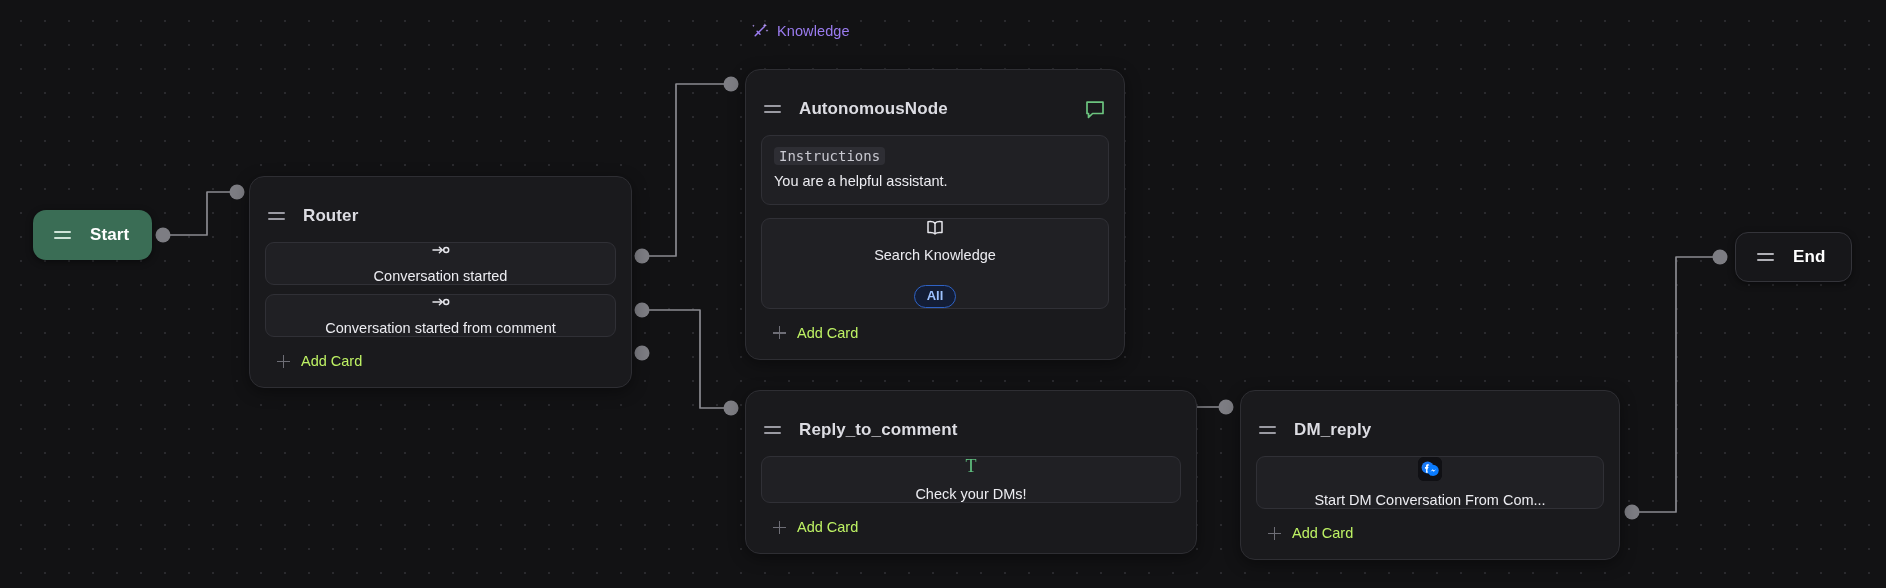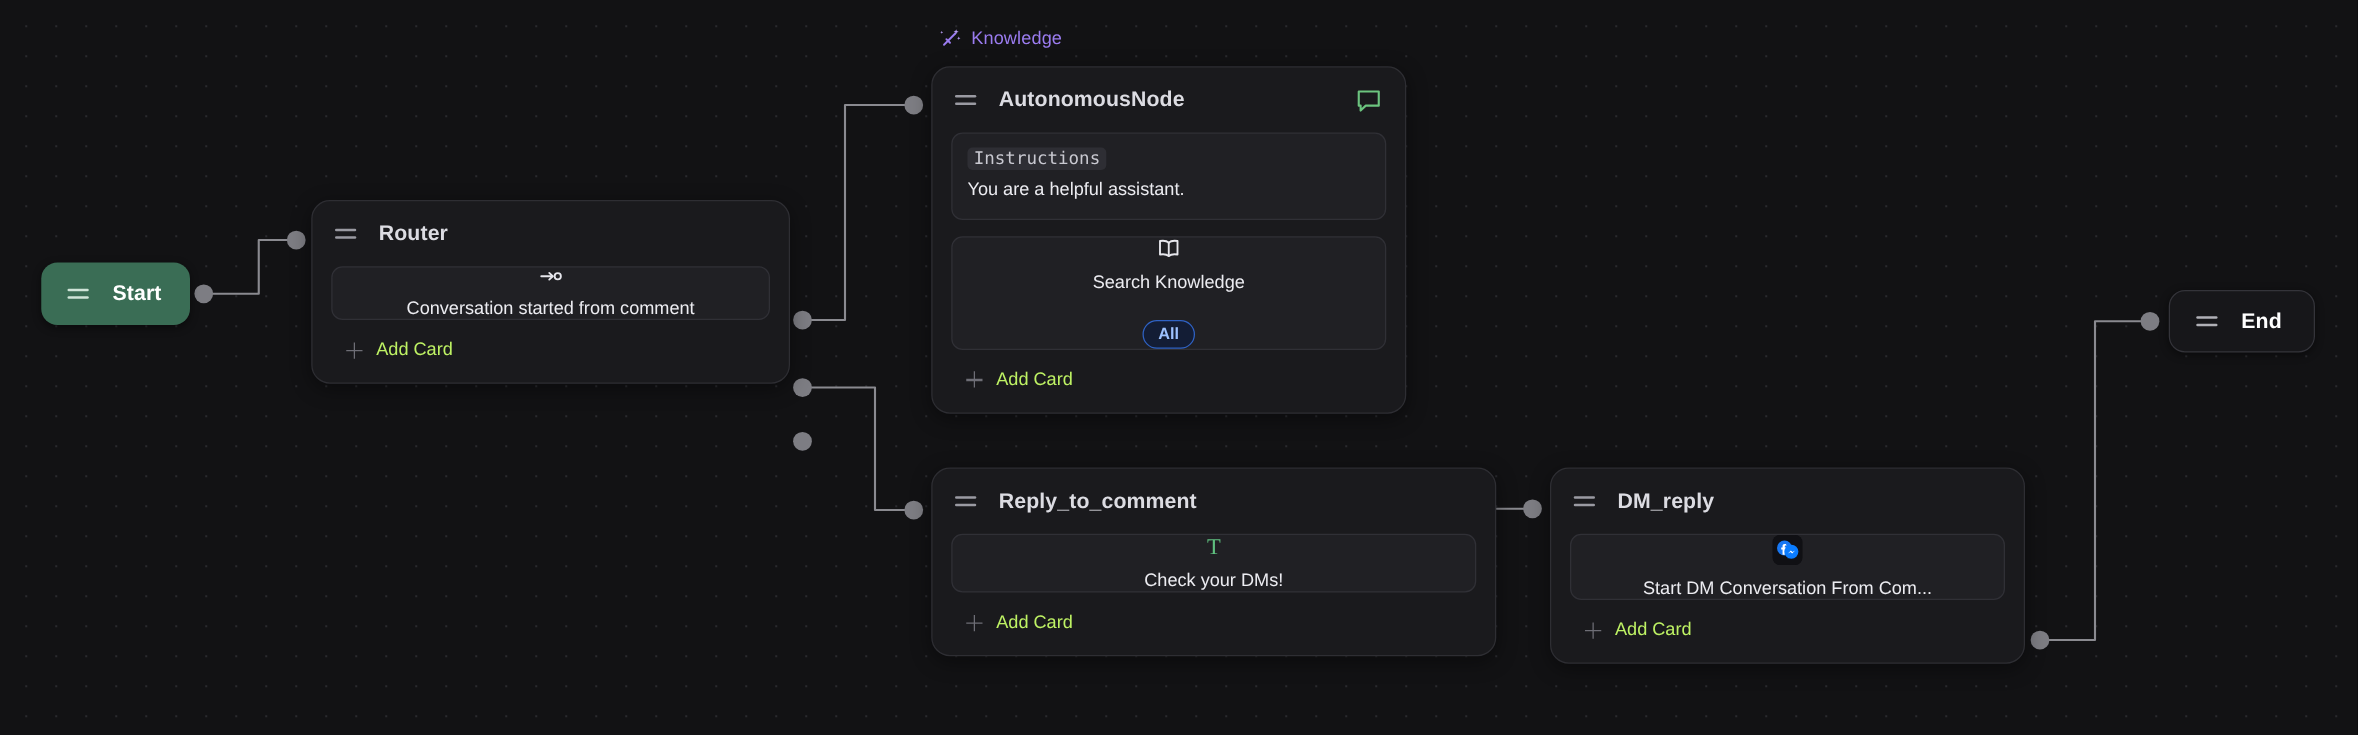--- a/index.html
+++ b/index.html
@@ -90,23 +90,24 @@
   }
   .handle-start i { background: #cfe4d8; }
   .handle-end i   { background: #b0b0b6; }
 
   
   .panel {
     background: #1a1a1d;
     border: 1px solid #2e2e33;
     border-radius: 15px;
     box-shadow: 0 4px 16px rgba(0,0,0,.40);
-    padding: 0 15px 13px 15px;
+    padding: 13px 15px 13px 15px;
     display: flex;
     flex-direction: column;
+    margin-top: 16px;
   }
   .panel-head {
     display: flex;
     align-items: center;
     gap: 18px;
     height: 52px;
     padding: 0 3px;
     flex: none;
   }
   .panel-title {
@@ -313,20 +314,32 @@
 
   <div class="node panel" style="left:249px; top:160px; width:383px;">
     <div class="panel-head">
       <span class="handle">
           <i></i>
           <i></i>
         </span>
       <span class="panel-title">Router</span>
     </div>
 
+    <div class="card">
+      <span class="ico ico-trigger">
+        <svg viewBox="0 0 18 14" width="18" height="14">
+          <g stroke="#e6e6ec" stroke-width="1.5" fill="none" stroke-linecap="round" stroke-linejoin="round">
+            <line x1="1" y1="7" x2="10" y2="7"></line>
+            <polyline points="7.4,4.3 10.2,7 7.4,9.7"></polyline>
+            <circle cx="14.2" cy="7" r="2.5"></circle>
+          </g>
+        </svg>
+      </span>
+      <span class="card-label">Conversation started</span>
+    </div>
 
     <div class="card">
       <span class="ico ico-trigger">
         <svg viewBox="0 0 18 14" width="18" height="14">
           <g stroke="#e6e6ec" stroke-width="1.5" fill="none" stroke-linecap="round" stroke-linejoin="round">
             <line x1="1" y1="7" x2="10" y2="7"></line>
             <polyline points="7.4,4.3 10.2,7 7.4,9.7"></polyline>
             <circle cx="14.2" cy="7" r="2.5"></circle>
           </g>
         </svg>

